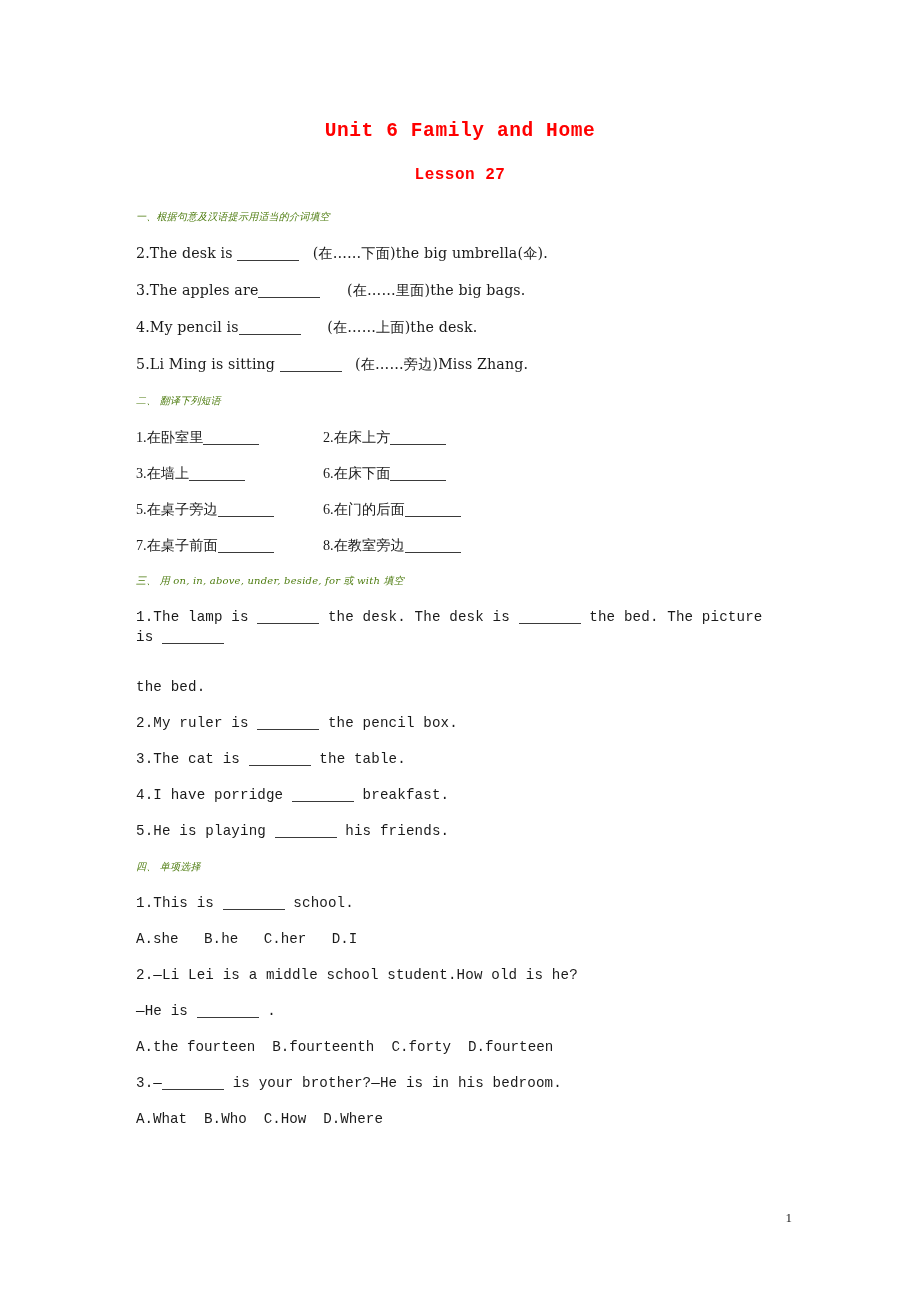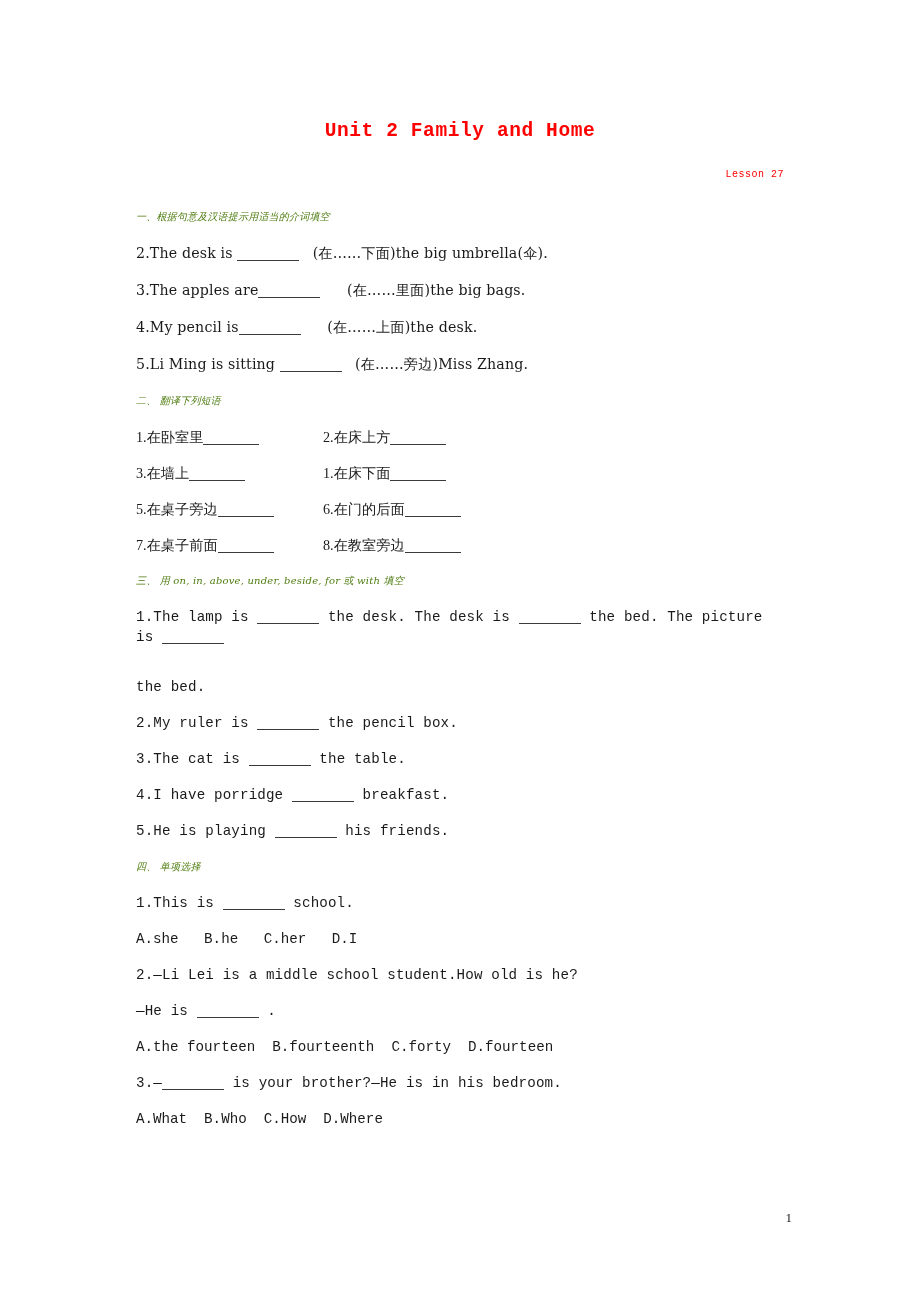--- a/index.html
+++ b/index.html
@@ -32,24 +32,24 @@
     text-align: center;
     color: #ff0000;
     font-weight: bold;
     font-size: 19.5px;
     letter-spacing: 0.6px;
     line-height: 26px;
     margin: 0 0 20px 0;
     font-family: "Liberation Mono", "DejaVu Sans Mono", monospace;
   }
   .doc-subtitle {
-    text-align: right;
+    text-align: center;
     color: #ff0000;
-    font-weight: normal;
-    font-size: 10px;
+    font-weight: bold;
+    font-size: 16px;
     letter-spacing: 0.5px;
     line-height: 22px;
     margin: 0 0 21px 0;
     font-family: "Liberation Mono", "DejaVu Sans Mono", monospace;
   }
   .section-heading {
     font-size: 10px;
     line-height: 20px;
     margin: 0 0 16px 0;
     letter-spacing: 0.2px;
@@ -108,21 +108,21 @@
     font-family: "Liberation Serif", "DejaVu Serif", serif;
     color: #1a1a1a;
   }
 </style>
 </head>
 <body>
 
 <div class="page">
   <div class="content">
 
-    <h1 class="doc-title">Unit 2 Family and Home</h1>
+    <h1 class="doc-title">Unit 6 Family and Home</h1>
     <h2 class="doc-subtitle">Lesson 27</h2>
 
     <p class="section-heading">一、根据句意及汉语提示用适当的介词填空</p>
 
 
     <p class="q-line"><span class="cn">2.The desk is </span><span class="blank b-md"></span> <span class="cn"> (在……下面)the big umbrella(伞).</span></p>
 
     <p class="q-line"><span class="cn">3.The apples are</span><span class="blank b-md"></span>  <span class="cn">  (在……里面)the big bags.</span></p>
 
     <p class="q-line"><span class="cn">4.My pencil is</span><span class="blank b-md"></span>  <span class="cn">  (在……上面)the desk.</span></p>
@@ -131,21 +131,21 @@
 
     <p class="section-heading">二、 翻译下列短语</p>
 
     <div class="twocol">
       <div class="col col-a"><span>1.在卧室里</span><span class="blank b-sm"></span></div>
       <div class="col col-b"><span>2.在床上方</span><span class="blank b-sm"></span></div>
     </div>
 
     <div class="twocol">
       <div class="col col-a"><span>3.在墙上</span><span class="blank b-sm"></span></div>
-      <div class="col col-b"><span>1.在床下面</span><span class="blank b-sm"></span></div>
+      <div class="col col-b"><span>6.在床下面</span><span class="blank b-sm"></span></div>
     </div>
 
     <div class="twocol">
       <div class="col col-a"><span>5.在桌子旁边</span><span class="blank b-sm"></span></div>
       <div class="col col-b"><span>6.在门的后面</span><span class="blank b-sm"></span></div>
     </div>
 
     <div class="twocol">
       <div class="col col-a"><span>7.在桌子前面</span><span class="blank b-sm"></span></div>
       <div class="col col-b"><span>8.在教室旁边</span><span class="blank b-sm"></span></div>

